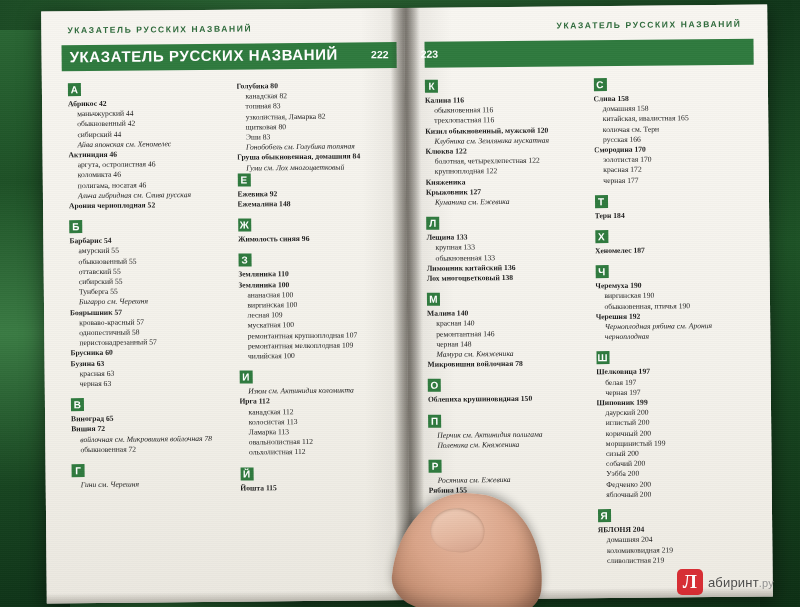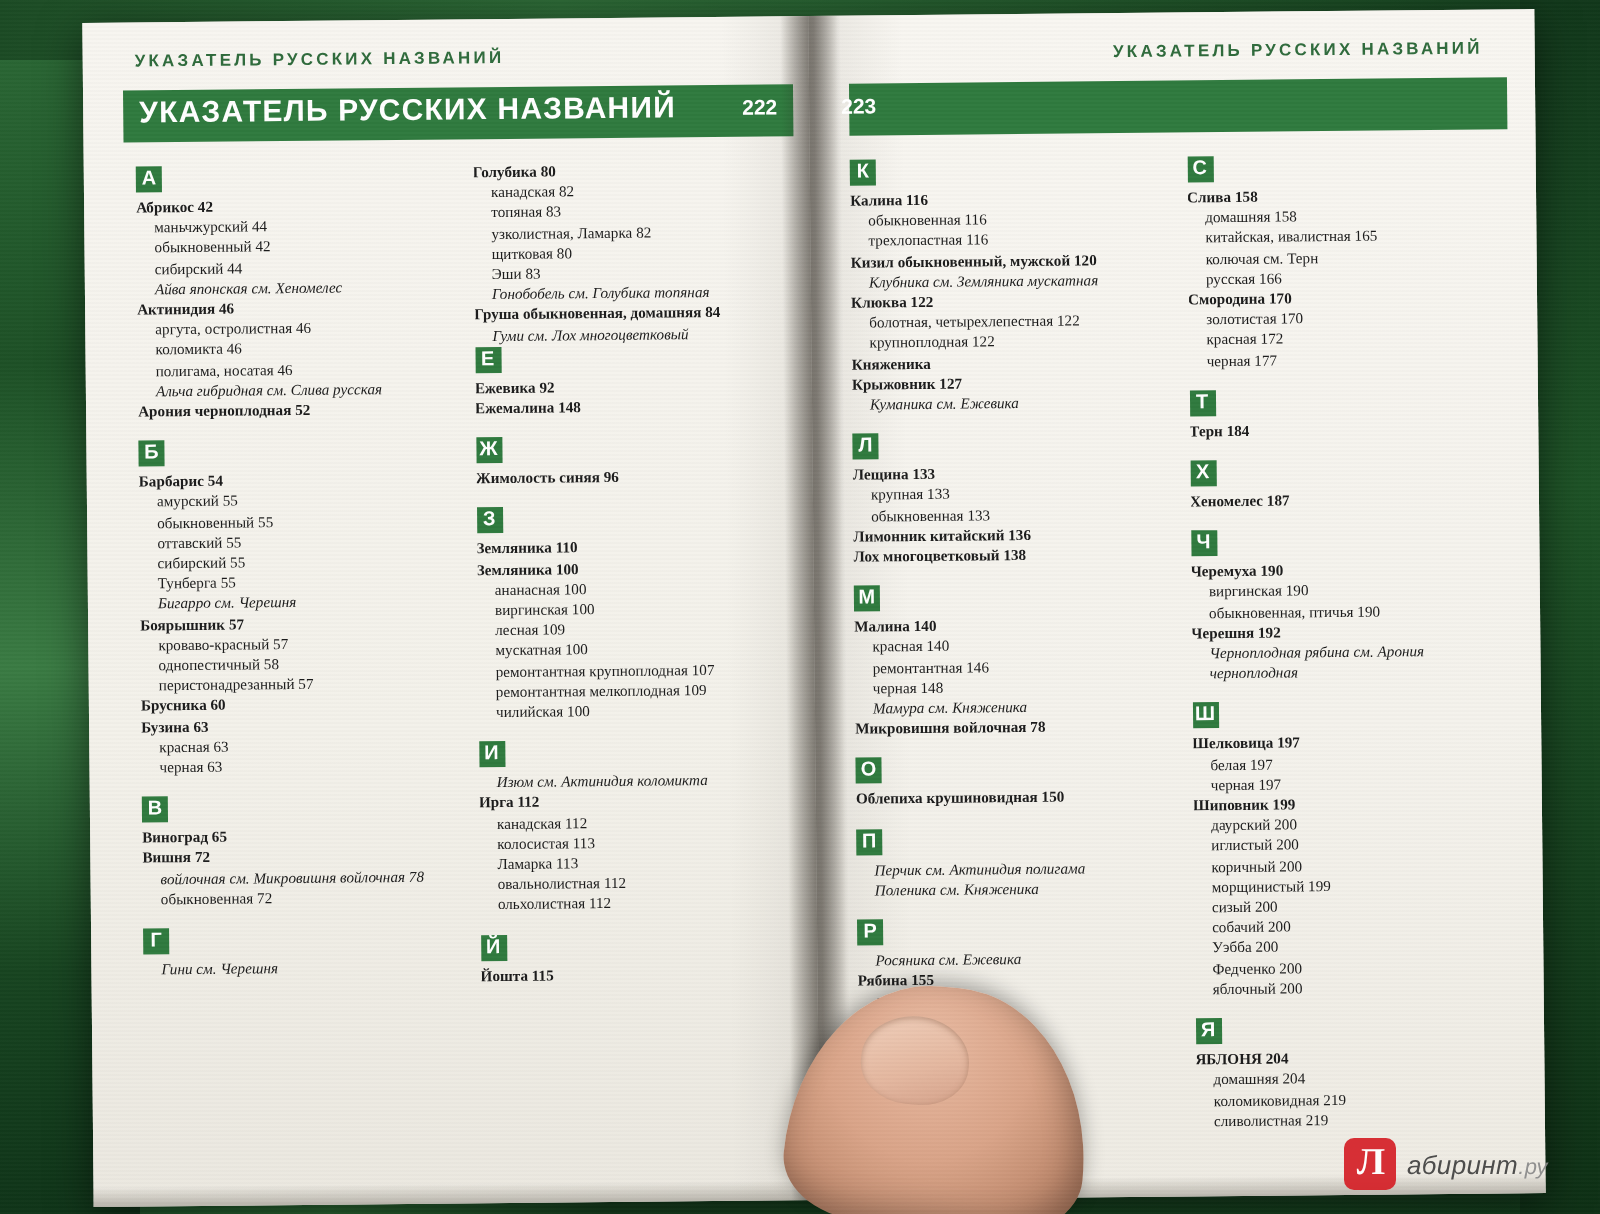--- a/index.html
+++ b/index.html
@@ -214,21 +214,20 @@
     font-size: 19px;
     font-weight: 700;
     line-height: 26px;
     text-align: center;
   }
   .wm-text {
     font-family: "Liberation Sans", sans-serif;
     font-size: 13px;
     color: #404040;
     letter-spacing: 0.2px;
-    font-style: italic;
   }
   .wm-text .dom { color: #8a8a8a; font-size: 11px; }
   .grain {
     position: absolute;
     inset: 0;
     pointer-events: none;
     background-image:
       repeating-linear-gradient(0deg, rgba(255,255,255,0.015) 0 1px, rgba(0,0,0,0.015) 1px 2px);
     z-index: 12;
   }

